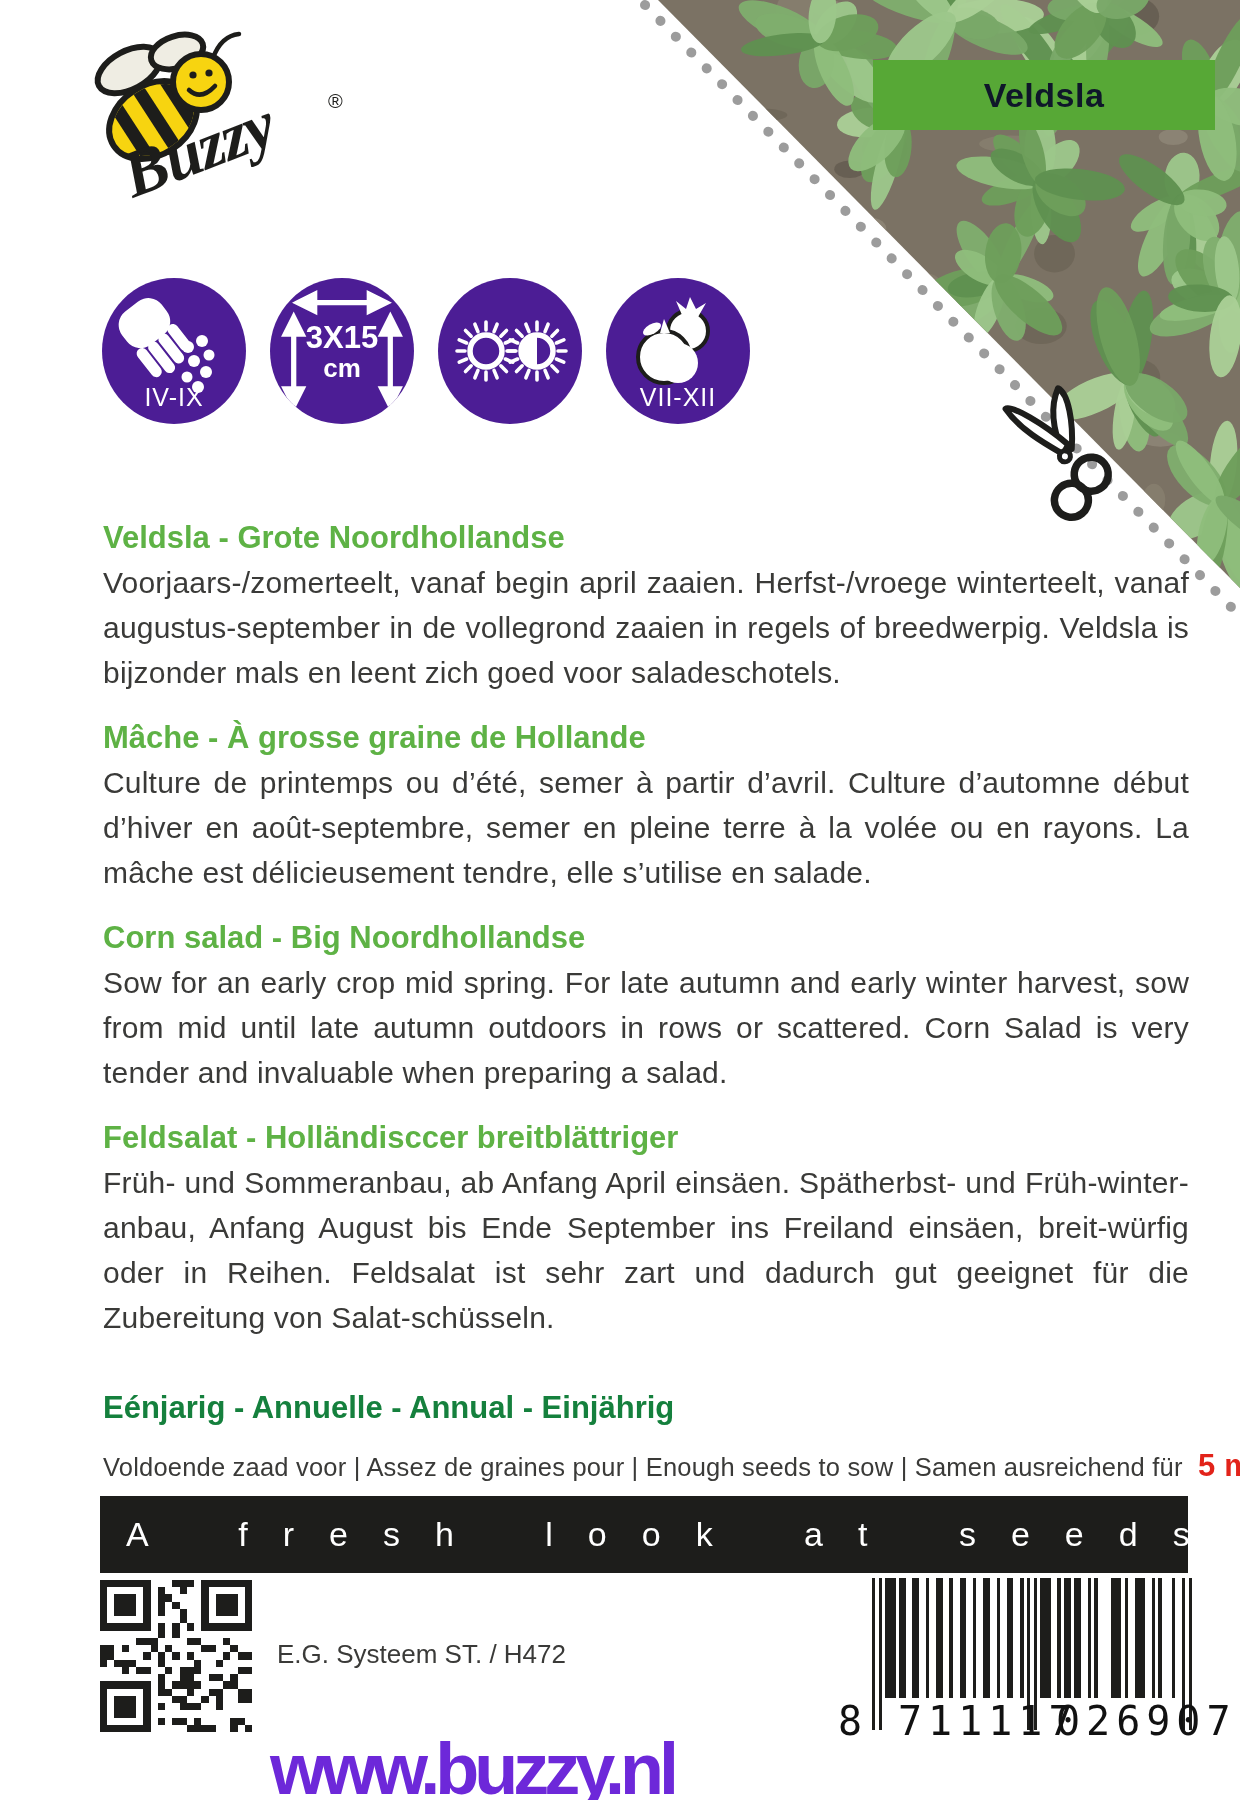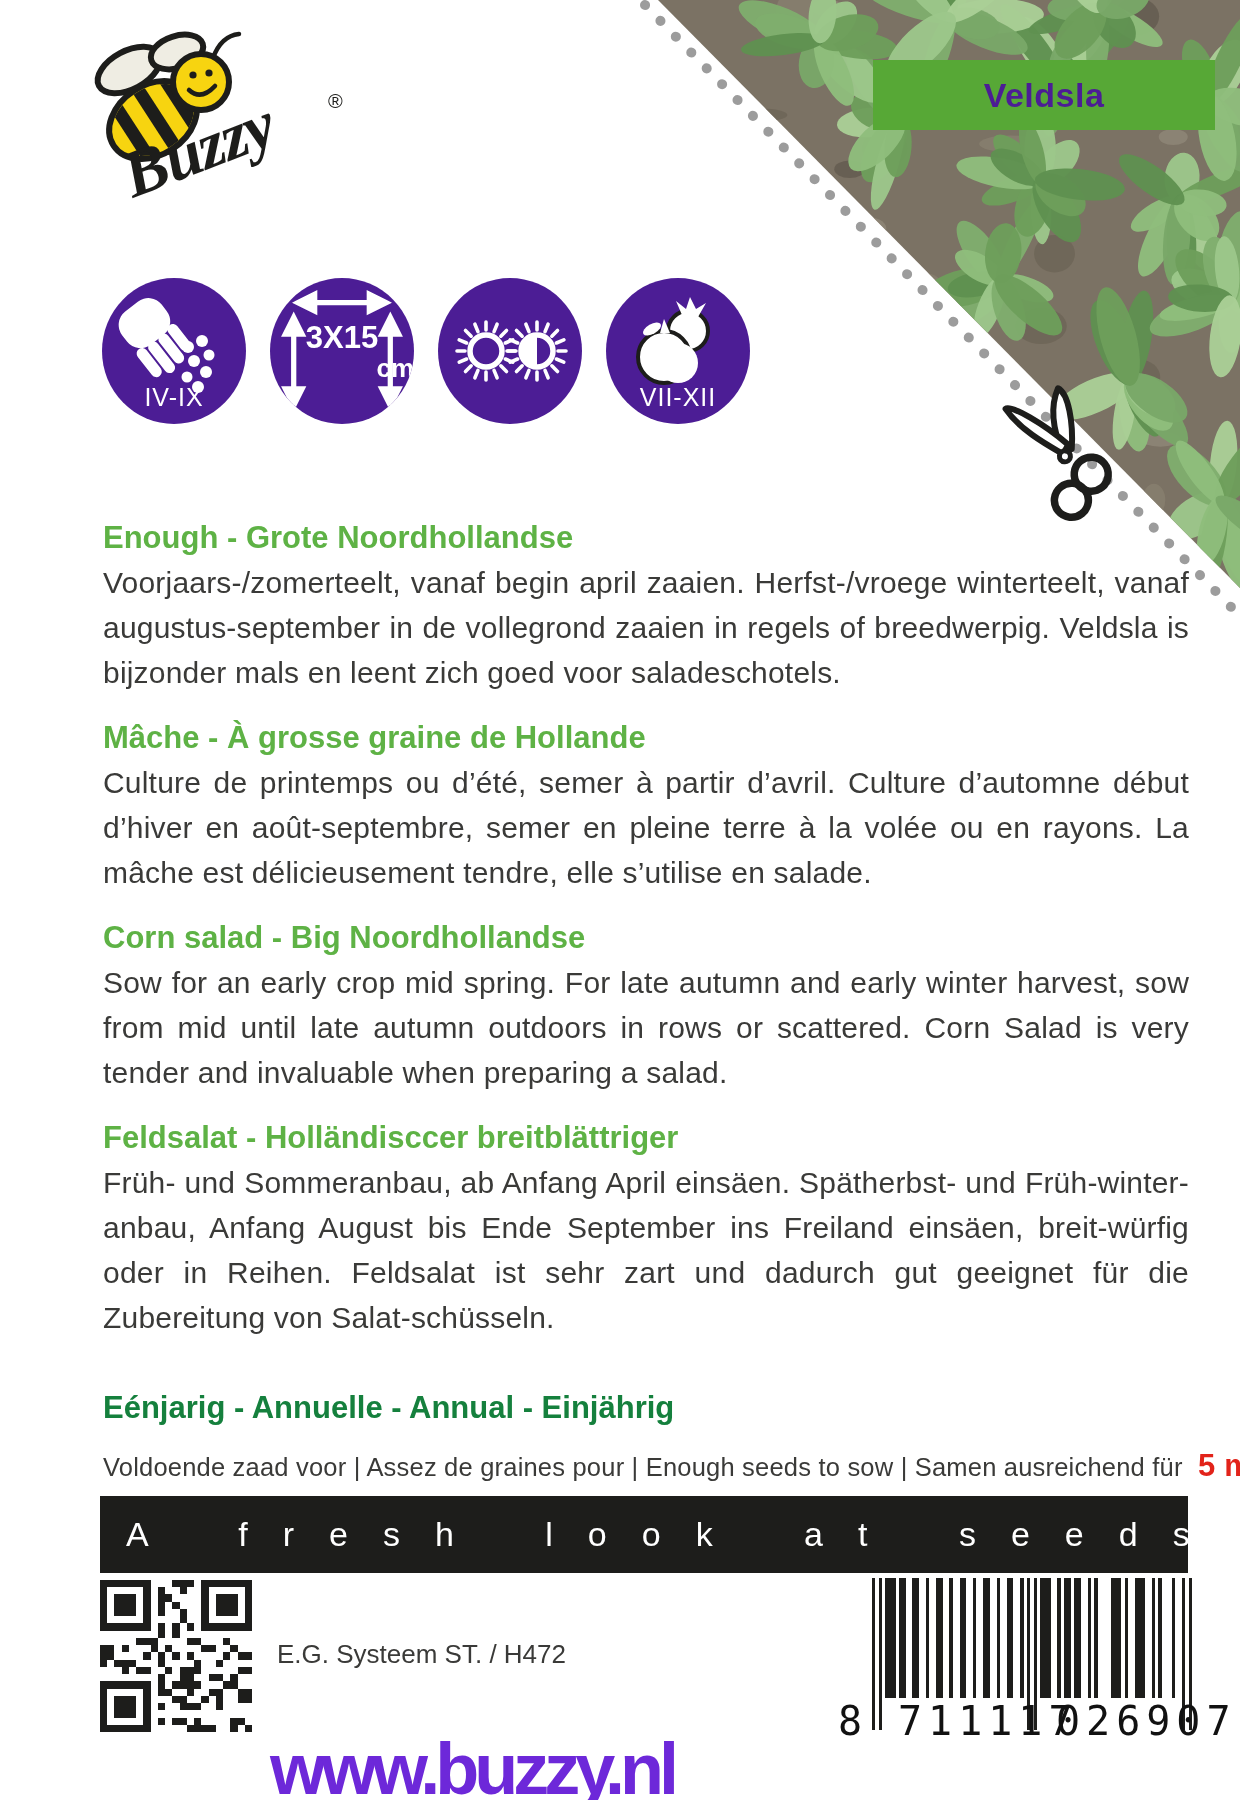--- a/index.html
+++ b/index.html
@@ -3,33 +3,33 @@
 <meta charset="utf-8">
 <style>
   html,body{margin:0;padding:0;background:#e8e8e8;}
   .page{position:relative;width:1240px;height:1800px;background:#ffffff;overflow:hidden;
         font-family:"Liberation Sans",sans-serif;color:#3a3a38;margin:0 auto;}
   svg{display:block;}
   
   .top-art{position:absolute;left:0;top:0;width:1240px;height:660px;}
   .variety-tag{position:absolute;left:873px;top:60px;width:342px;height:70px;
      background:#57a836;display:flex;align-items:center;justify-content:center;}
-  .variety-tag span{color:#4c1d95;font-weight:bold;font-size:34px;letter-spacing:.5px;}
+  .variety-tag span{color:#0f172a;font-weight:bold;font-size:34px;letter-spacing:.5px;}
   
   .logo{position:absolute;left:85px;top:28px;width:300px;height:200px;}
   
   .icon-circle{position:absolute;top:278px;width:144px;height:146px;border-radius:50%;
      background:#4c1d95;display:flex;align-items:center;justify-content:center;overflow:hidden;}
   .ic1{left:102px;} .ic2{left:270px;} .ic3{left:438px;} .ic4{left:606px;}
   .icon-label{position:absolute;left:0;right:0;bottom:12px;text-align:center;color:#fff;
      font-family:Liberation Sans, sans-serif;font-size:25px;letter-spacing:1px;}
   .spacing-text{position:absolute;left:0;right:0;top:44px;text-align:center;color:#fff;
      font-weight:bold;line-height:1.05;}
   .spacing-text .l1{font-size:31px;display:block;}
-  .spacing-text .l2{font-size:26px;display:block;text-align:right;}
+  .spacing-text .l2{font-size:26px;display:block;}
   
   .col{position:absolute;left:103px;width:1086px;}
   .sec-heading{color:#5eb245;font-weight:bold;font-size:31px;line-height:45px;}
   .sec-body{font-size:30px;line-height:45px;text-align:justify;letter-spacing:.2px;}
   .annual{color:#15803d;font-weight:bold;font-size:31px;}
   .seeds-line{font-size:25.5px;letter-spacing:.2px;white-space:nowrap;}
   .seeds-area{color:#e2231a;font-weight:bold;font-size:31px;padding-left:8px;}
   .black-bar{position:absolute;left:100px;top:1496px;width:1088px;height:77px;background:#1d1d1b;
      color:#fff;display:flex;align-items:center;overflow:hidden;}
   .black-bar span{font-size:34px;letter-spacing:35px;word-spacing:12px;padding-left:26px;white-space:nowrap;}
@@ -374,21 +374,21 @@
           <circle cx="14" cy="6" r="20" fill="#ffffff"></circle>
           <path d="M-4,-24 L0,-38 L6,-24 Z" fill="#ffffff"></path>
           <ellipse cx="-12" cy="-28" rx="10" ry="5" fill="#ffffff" transform="rotate(-30 -12 -28)"></ellipse>
         </g>
       </g>
     </svg>
     <div class="icon-label">VII-XII</div>
   </div>
 
   <div class="col" style="top:515px">
-    <div class="sec-heading">Enough - Grote Noordhollandse</div>
+    <div class="sec-heading">Veldsla - Grote Noordhollandse</div>
     <div class="sec-body">Voorjaars-/zomerteelt, vanaf begin april zaaien. Herfst-/vroege winterteelt, vanaf augustus-september in de vollegrond zaaien in regels of breedwerpig. Veldsla is bijzonder mals en leent zich goed voor saladeschotels.</div>
   </div>
   <div class="col" style="top:715px">
     <div class="sec-heading">Mâche - À grosse graine de Hollande</div>
     <div class="sec-body">Culture de printemps ou d’été, semer à partir d’avril. Culture d’automne début d’hiver en août-septembre, semer en pleine terre à la volée ou en rayons. La mâche est délicieusement tendre, elle s’utilise en salade.</div>
   </div>
   <div class="col" style="top:915px">
     <div class="sec-heading">Corn salad - Big Noordhollandse</div>
     <div class="sec-body">Sow for an early crop mid spring. For late autumn and early winter harvest, sow from mid until late autumn outdoors in rows or scattered. Corn Salad is very tender and invaluable when preparing a salad.</div>
   </div>

